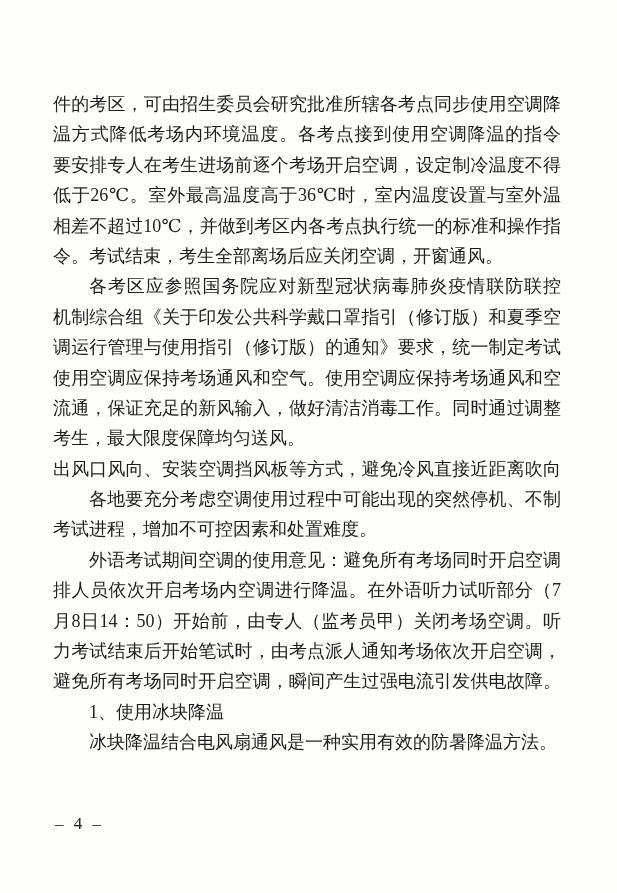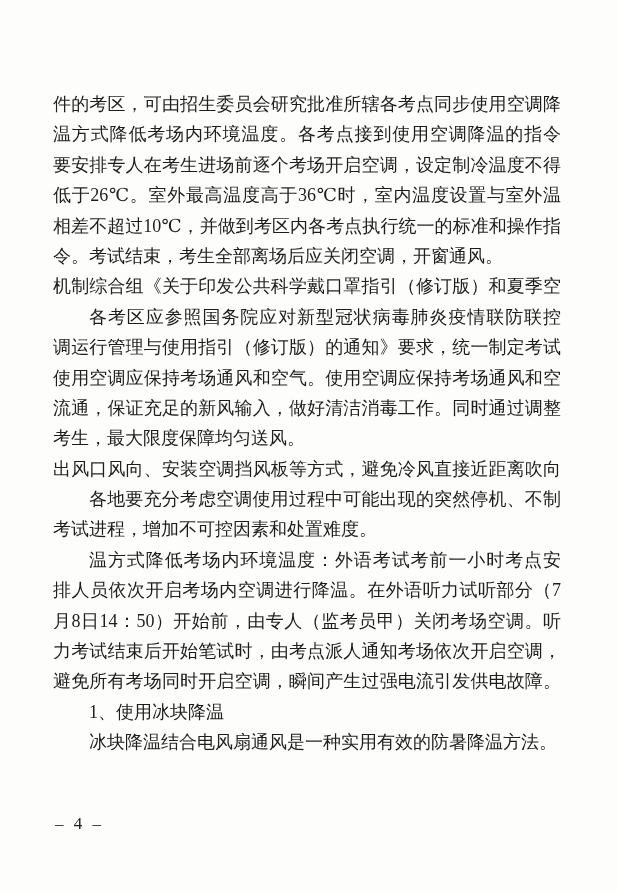--- a/index.html
+++ b/index.html
@@ -52,30 +52,30 @@
 <body style="background: rgb(253, 253, 252); color: rgb(29, 29, 29);">
 
 <div class="page">
   <div class="body-text" id="document-body">
       <div class="line">件的考区，可由招生委员会研究批准所辖各考点同步使用空调降</div>
       <div class="line">温方式降低考场内环境温度。各考点接到使用空调降温的指令后，</div>
       <div class="line">要安排专人在考生进场前逐个考场开启空调，设定制冷温度不得</div>
       <div class="line">低于26℃。室外最高温度高于36℃时，室内温度设置与室外温度</div>
       <div class="line">相差不超过10℃，并做到考区内各考点执行统一的标准和操作指</div>
       <div class="line natural">令。考试结束，考生全部离场后应关闭空调，开窗通风。</div>
+      <div class="line indent">各考区应参照国务院应对新型冠状病毒肺炎疫情联防联控</div>
       <div class="line">机制综合组《关于印发公共科学戴口罩指引（修订版）和夏季空</div>
-      <div class="line indent">各考区应参照国务院应对新型冠状病毒肺炎疫情联防联控</div>
       <div class="line">调运行管理与使用指引（修订版）的通知》要求，统一制定考试</div>
       <div class="line">使用空调应保持考场通风和空气。使用空调应保持考场通风和空气</div>
       <div class="line">流通，保证充足的新风输入，做好清洁消毒工作。同时通过调整</div>
       <div class="line natural">考生，最大限度保障均匀送风。</div>
       <div class="line">出风口风向、安装空调挡风板等方式，避免冷风直接近距离吹向</div>
       <div class="line indent">各地要充分考虑空调使用过程中可能出现的突然停机、不制</div>
       <div class="line natural">考试进程，增加不可控因素和处置难度。</div>
-      <div class="line indent">温方式降低考场内环境温度：外语考试考前一小时考点安</div>
+      <div class="line indent">外语考试期间空调的使用意见：避免所有考场同时开启空调</div>
       <div class="line">排人员依次开启考场内空调进行降温。在外语听力试听部分（7</div>
       <div class="line">月8日14：50）开始前，由专人（监考员甲）关闭考场空调。听</div>
       <div class="line">力考试结束后开始笔试时，由考点派人通知考场依次开启空调，</div>
       <div class="line">避免所有考场同时开启空调，瞬间产生过强电流引发供电故障。</div>
       <div class="line indent natural">1、使用冰块降温</div>
       <div class="line indent natural">冰块降温结合电风扇通风是一种实用有效的防暑降温方法。</div>
     </div>
   <div class="footer">– 4 –</div>
 </div>
 

